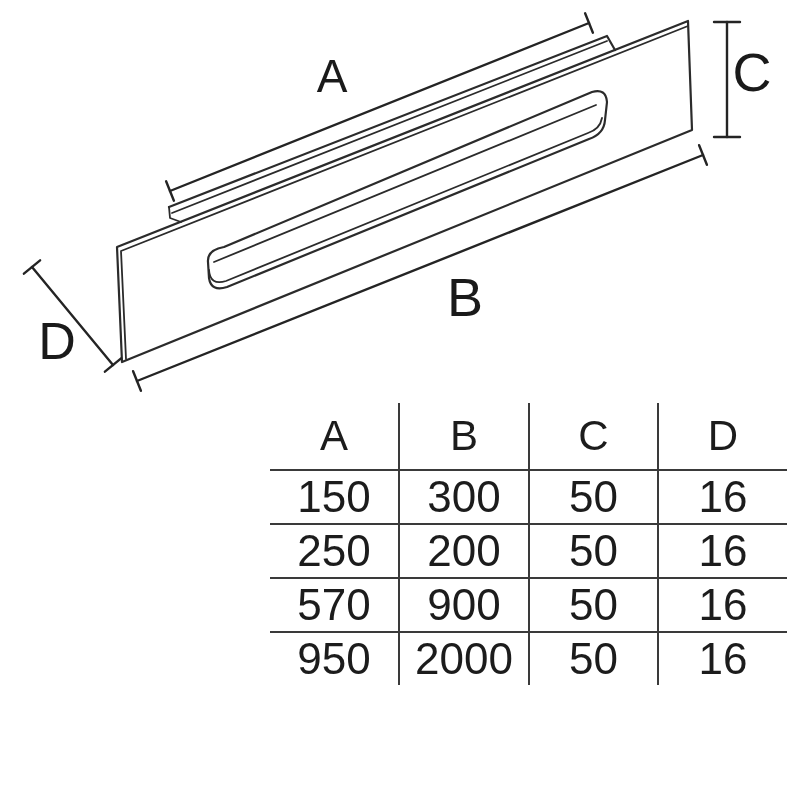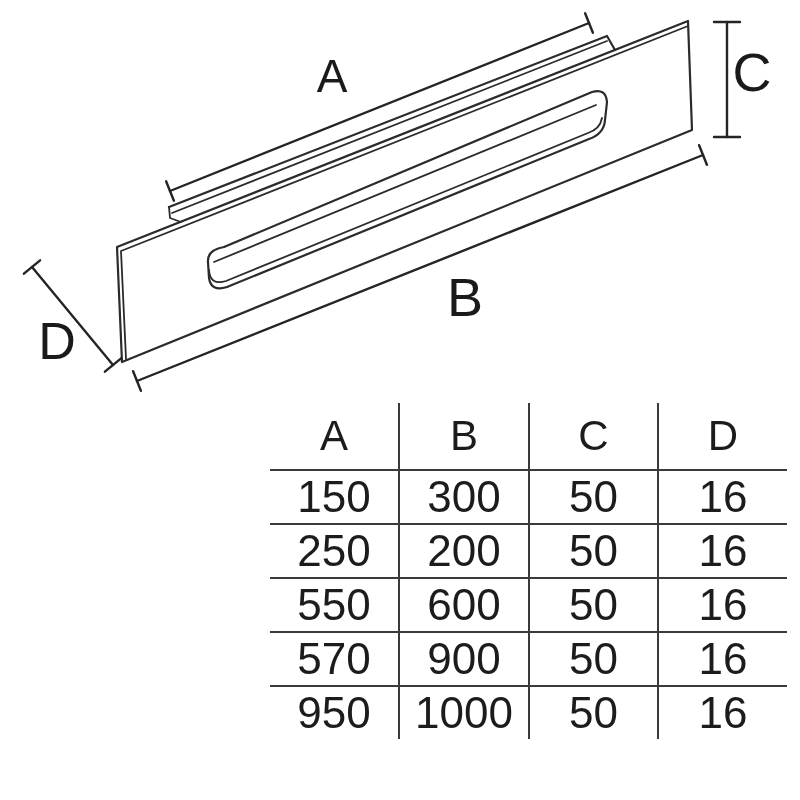--- a/index.html
+++ b/index.html
@@ -152,34 +152,28 @@
           <td class="sep">50</td>
           <td>16</td>
         </tr>
         <tr class="mid">
           <td class="sep">250</td>
           <td class="sep">200</td>
           <td class="sep">50</td>
           <td>16</td>
         </tr>
         <tr class="mid">
-          <td class="sep">550</td>
-          <td class="sep">600</td>
-          <td class="sep">50</td>
-          <td>16</td>
-        </tr>
-        <tr class="mid">
           <td class="sep">570</td>
           <td class="sep">900</td>
           <td class="sep">50</td>
           <td>16</td>
         </tr>
         <tr>
           <td class="sep">950</td>
-          <td class="sep">1000</td>
+          <td class="sep">2000</td>
           <td class="sep">50</td>
           <td>16</td>
         </tr>
       </tbody>
     </table>
   </div>
 
 </div>
 
 </body></html>

